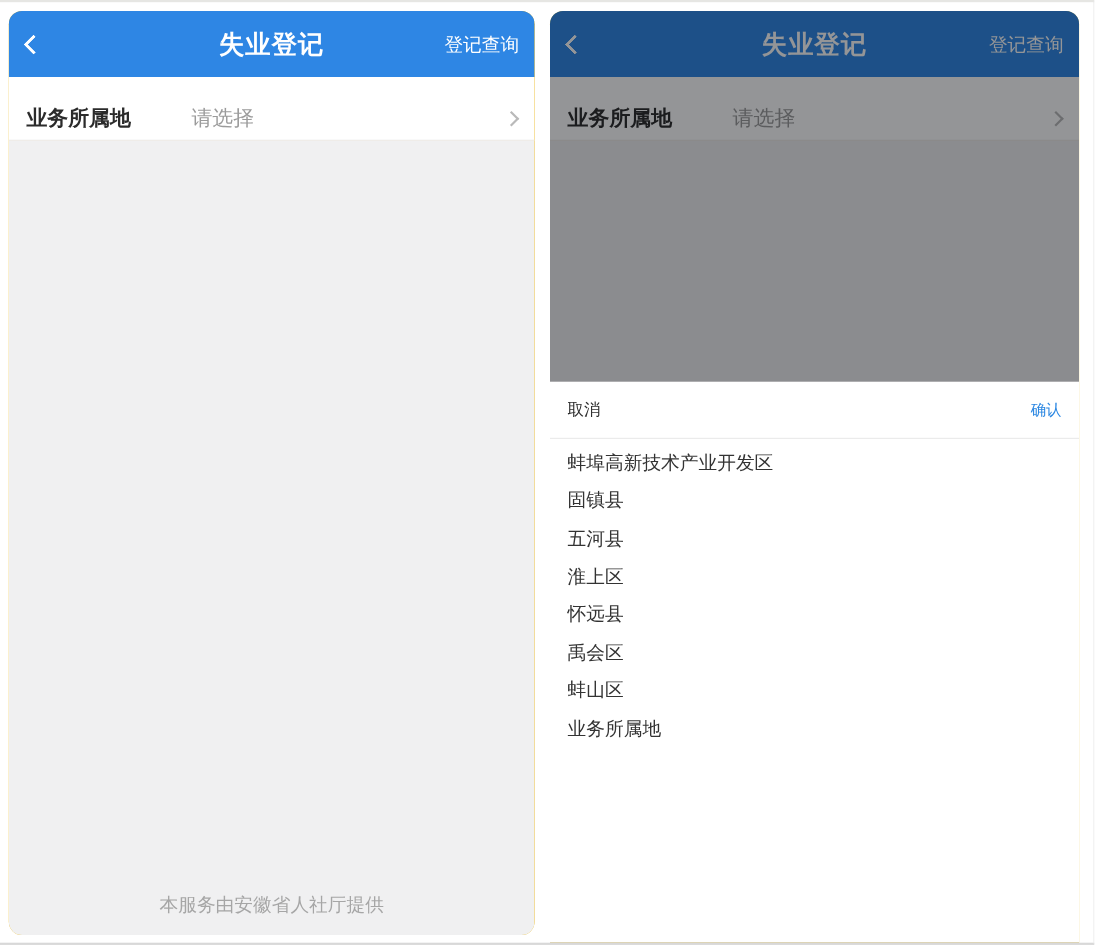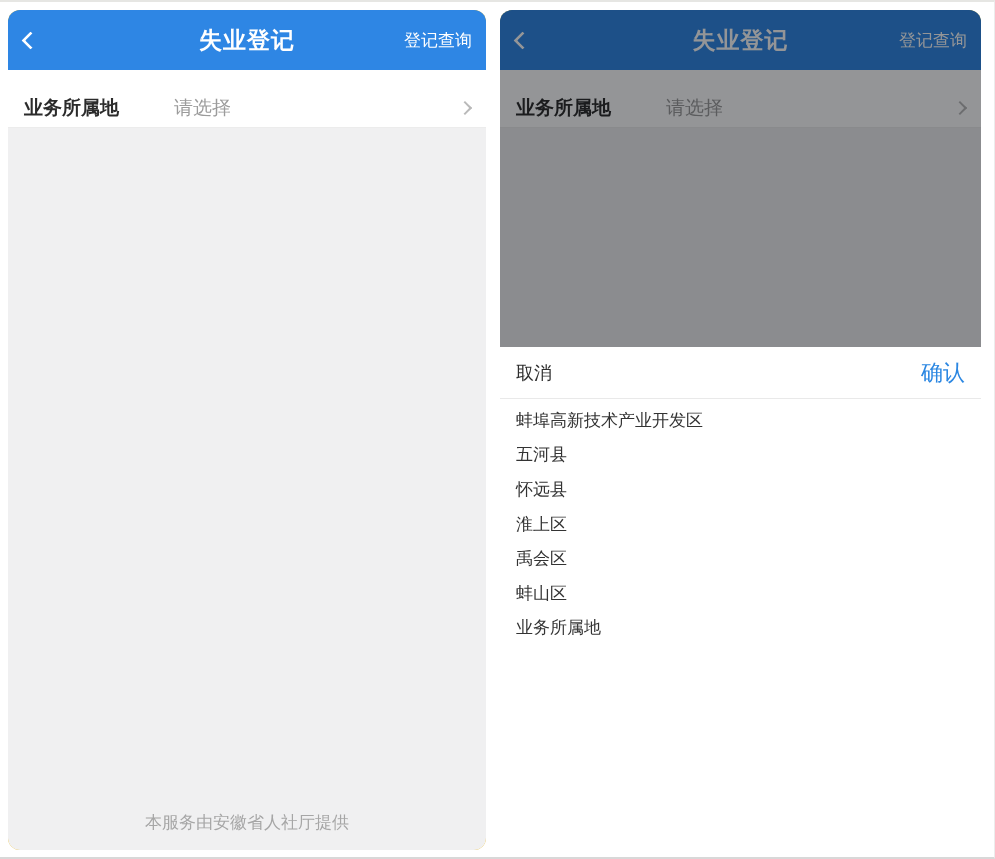--- a/index.html
+++ b/index.html
@@ -101,22 +101,22 @@
     background:#ffffff;
     z-index:3;
     display:flex; flex-direction:column;
   }
   .sheet-actions {
     height:52px; flex:0 0 52px;
     display:flex; align-items:center; justify-content:space-between;
     padding:0 16px;
     border-bottom:1px solid #e9e9e9;
   }
-  .cancel-btn  { font-size:18px; color:#2e2e2e; cursor:pointer; }
-  .confirm-btn { font-size:22px; color:#2B87E2; cursor:pointer; }
+  .cancel-btn  { font-size:15px; color:#2e2e2e; cursor:pointer; }
+  .confirm-btn { font-size:14px; color:#2B87E2; cursor:pointer; }
   .sheet-selected-row {
     height:50px; flex:0 0 50px;
     display:flex; align-items:center;
     padding:0 16px;
     border-bottom:1px solid #e3e3e3;
     font-size:18px; color:#1f1f1f;
   }
   .option-list {
     list-style:none;
     padding-top:4px;
@@ -174,23 +174,24 @@
 
     <div class="dim-overlay"></div>
 
     <div class="picker-sheet">
       <div class="sheet-actions">
         <span class="cancel-btn">取消</span>
         <span class="confirm-btn">确认</span>
       </div>
       <ul class="option-list">
         <li>蚌埠高新技术产业开发区</li>
+        <li>固镇县</li>
         <li>五河县</li>
+        <li>淮上区</li>
         <li>怀远县</li>
-        <li>淮上区</li>
         <li>禹会区</li>
         <li>蚌山区</li>
         <li>业务所属地</li>
       </ul>
     </div>
   </div>
 
 </div>
 
 </body></html>

